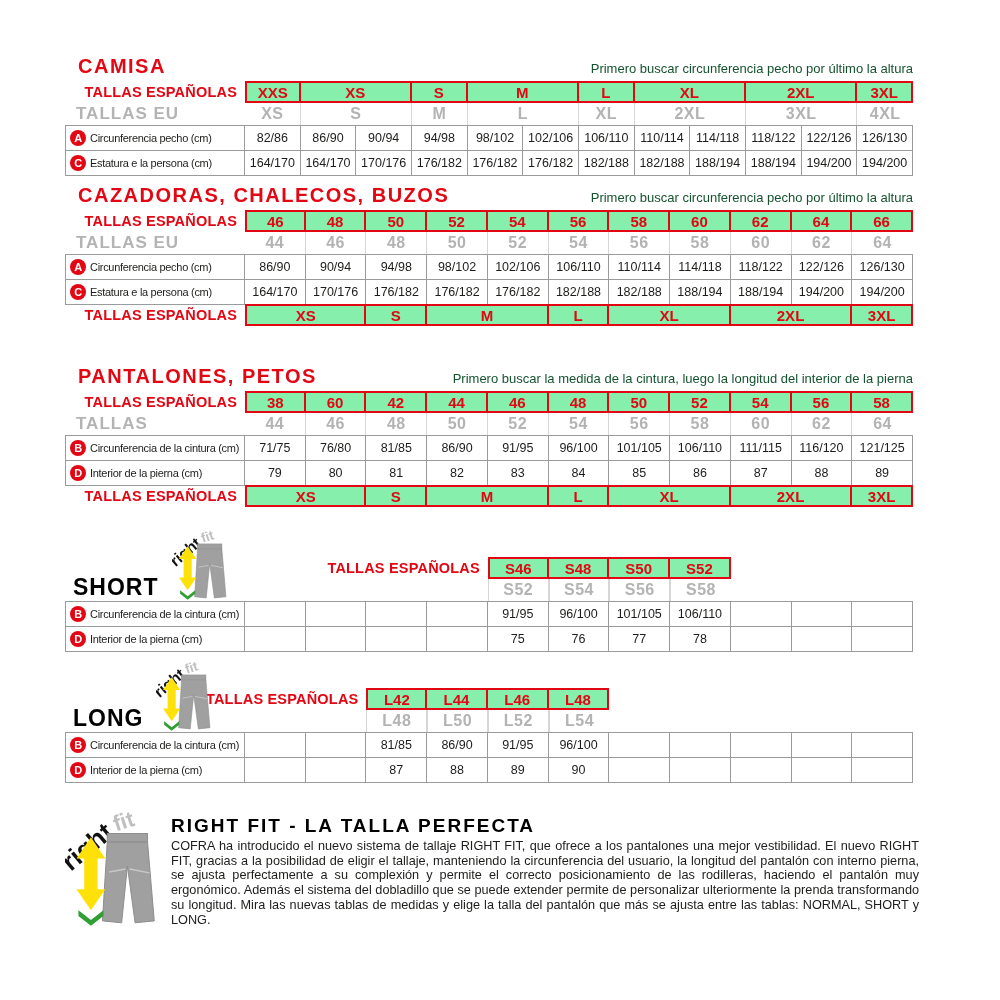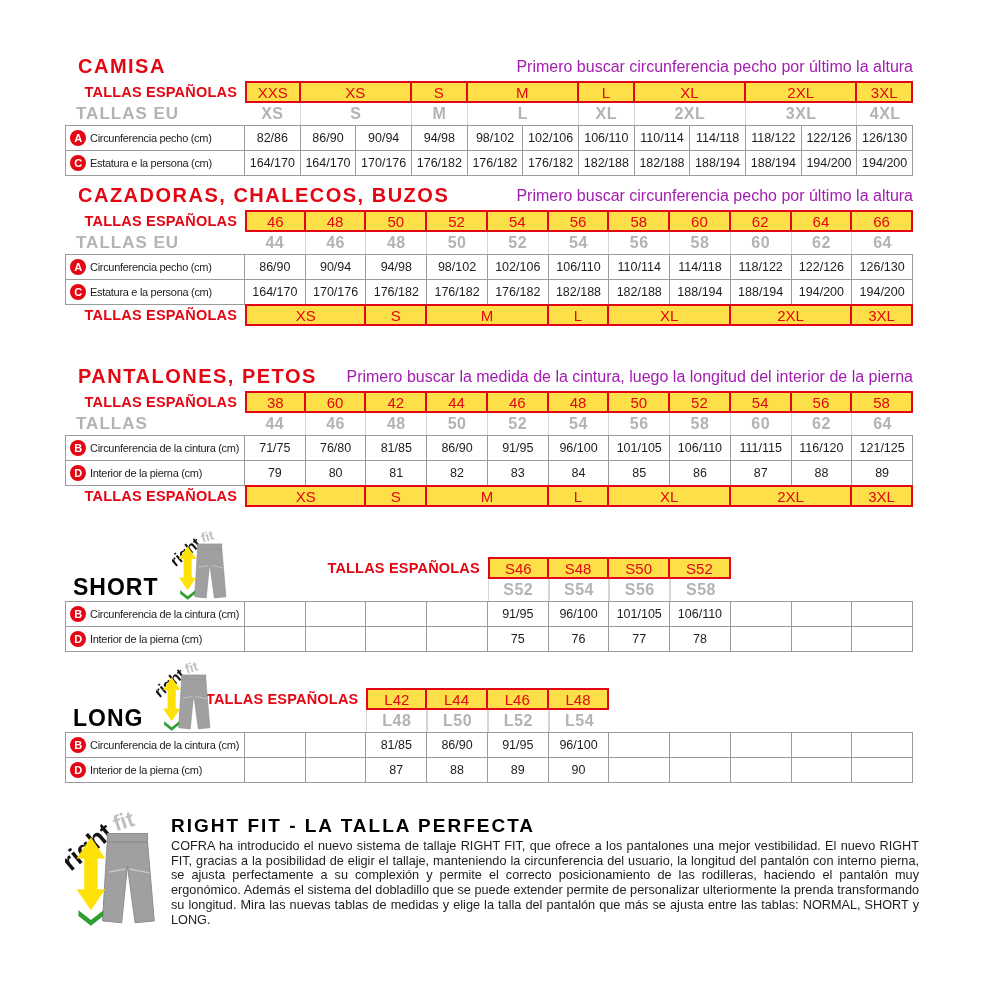--- a/index.html
+++ b/index.html
@@ -3,32 +3,32 @@
 <meta charset="utf-8">
 <style>
   * { box-sizing: border-box; margin: 0; padding: 0; }
   html,body { background:#fff; }
   body { width:1000px; height:1000px; font-family:"Liberation Sans", sans-serif; overflow:hidden; }
   .page { width:1000px; height:1000px; padding:56px 0 0 65px; position:relative; }
 
   section { width:850px; position:relative; }
   .sect-head { display:flex; justify-content:space-between; align-items:flex-end; width:848px; margin-bottom:4px;gap:23px; }
   .sect-title { color:#e30613; font-weight:bold; font-size:20px; letter-spacing:1.5px; padding-left:13px; line-height:1.05; }
-  .sect-note { font-size:16px; color:#a21caf; padding-bottom:1px; }
+  .sect-note { font-size:13px; color:#14532d; padding-bottom:1px; }
 
   .table-grid { width:848px; }
   .trow { display:grid; width:848px; }
   .trow.hdr > * { height:22px; }
   .trow.data + .trow.data { margin-top:-1px; }
   .trow.data + .trow.hdr { margin-top:-1px; }
 
   .red-label { color:#e30613; font-weight:bold; font-size:14.5px; text-align:right; padding-right:8px; display:flex; align-items:center; justify-content:flex-end; letter-spacing:.2px; white-space:nowrap; }
   .gray-label { color:#b3b3b3; font-weight:bold; font-size:17px; text-align:left; padding-left:11px; display:flex; align-items:center; letter-spacing:1px; }
 
-  .sizebox { border:2px solid #e30613; background:#fde047; color:#e30613; font-weight:normal; font-size:15px; display:flex; align-items:center; justify-content:center; }
+  .sizebox { border:2px solid #e30613; background:#86efac; color:#e30613; font-weight:bold; font-size:15px; display:flex; align-items:center; justify-content:center; }
   .sizebox ~ .sizebox { margin-left:-2px; }
 
   .graycell { color:#b3b3b3; font-weight:bold; font-size:16px; display:flex; align-items:center; justify-content:center; border-right:1px solid #d6d6d6; letter-spacing:.5px; }
   .graycell:last-child { border-right:none; }
   .gray-solo { border-left:1px solid #d6d6d6; }
 
   .vcell, .rowlabel { border:1px solid #9b9b9b; height:26px; background:#fff; }
   .trow.data > *:not(:first-child) { margin-left:-1px; }
   .vcell { display:flex; align-items:center; justify-content:center; font-size:12.5px; color:#1d1d1b; }
   .rowlabel { display:flex; align-items:center; gap:4px; padding-left:4px; font-size:11px; color:#1d1d1b; letter-spacing:-0.3px; white-space:nowrap; overflow:hidden; }

